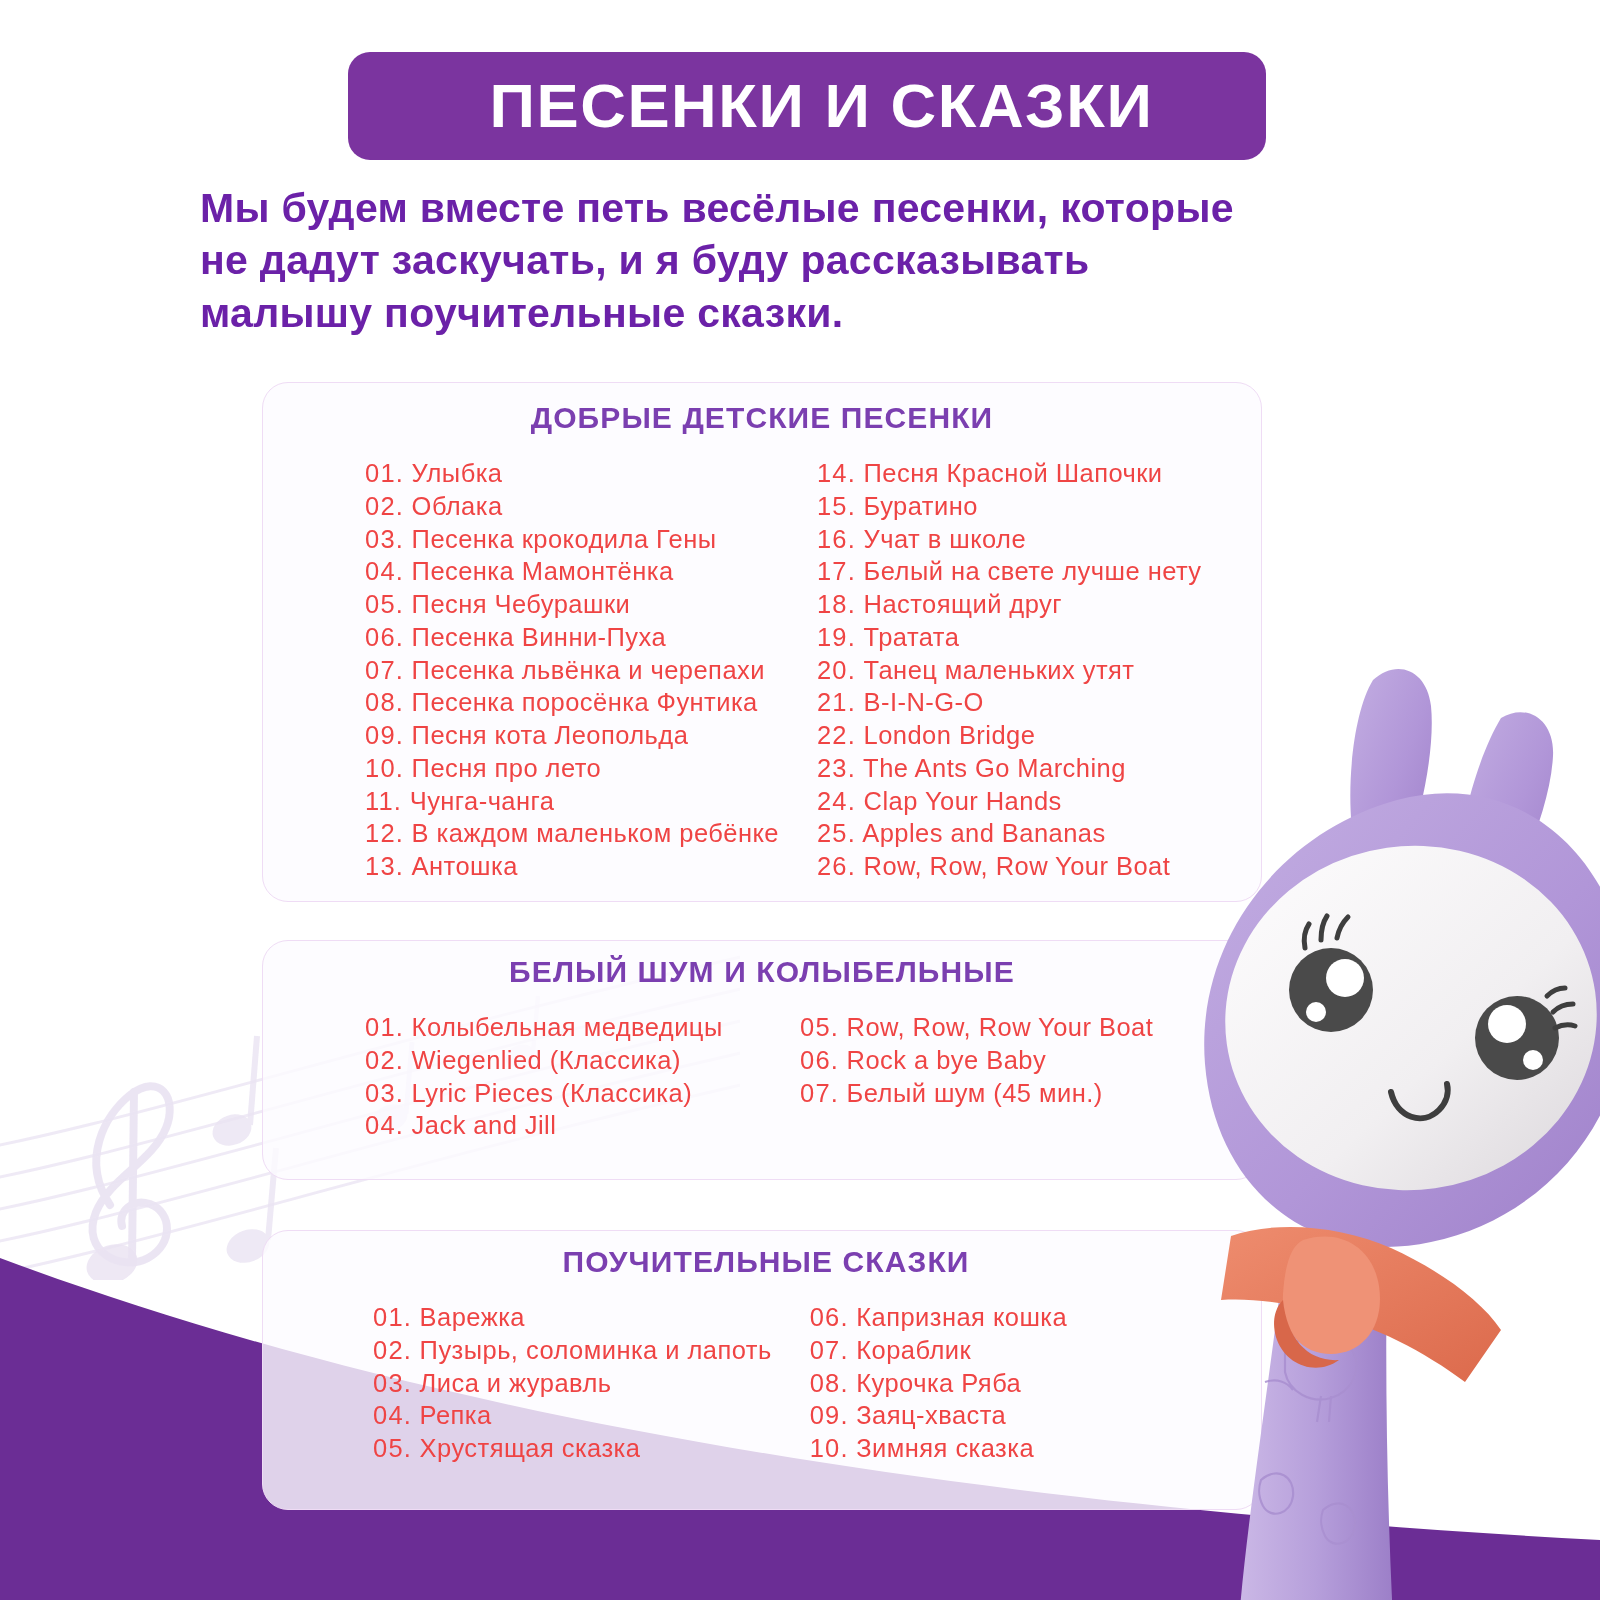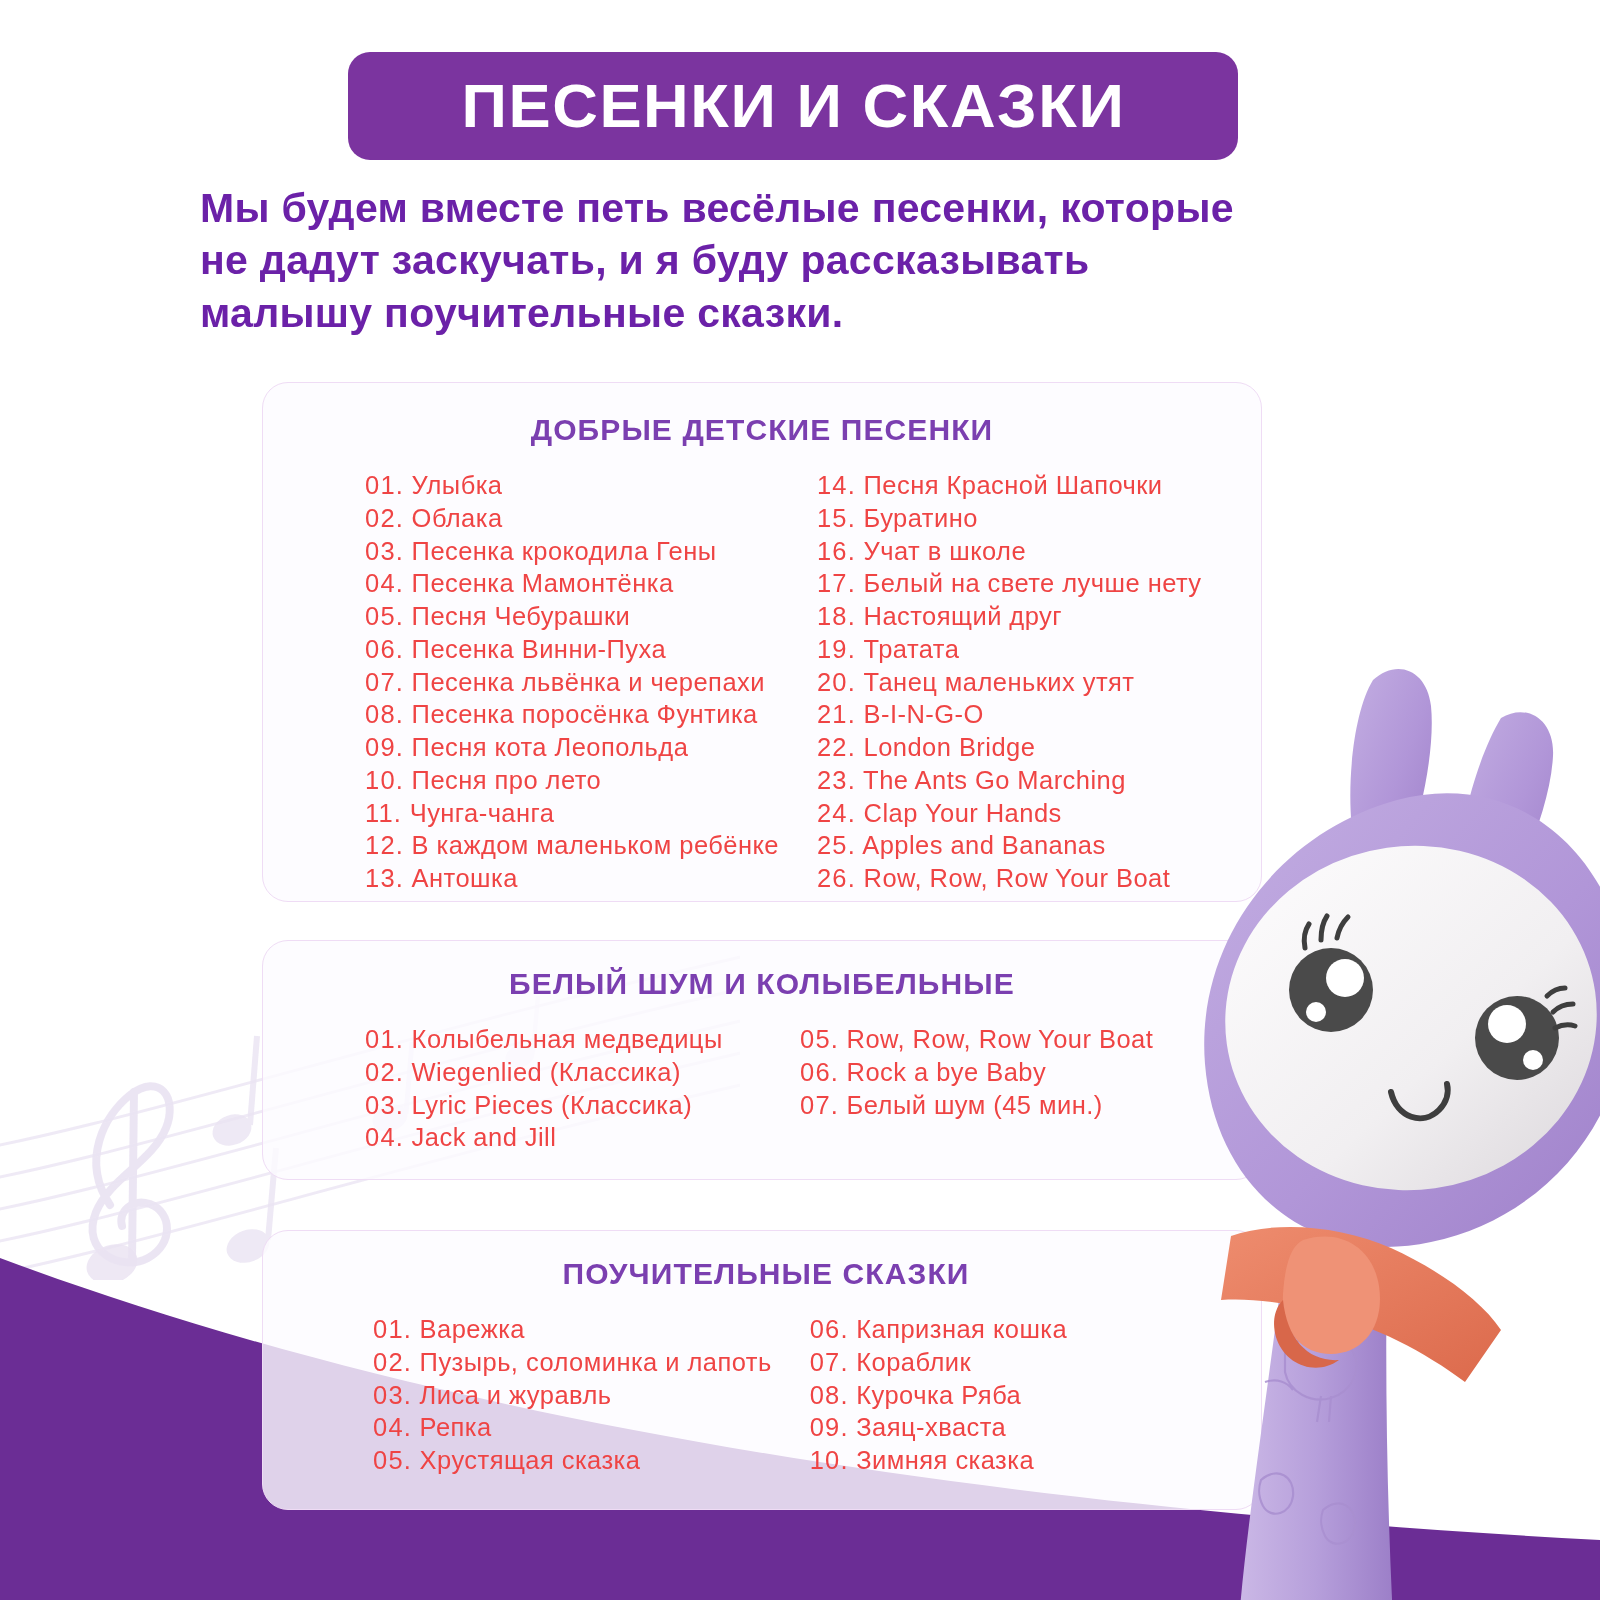--- a/index.html
+++ b/index.html
@@ -43,20 +43,21 @@
     position: absolute;
     left: 348px;
     top: 52px;
     width: 890px;
     height: 108px;
     background: #7B349F;
     border-radius: 22px;
     display: flex;
     align-items: center;
     justify-content: center;
+    padding-left: 28px;
   }
   .title-text {
     color: #ffffff;
     font-size: 62px;
     font-weight: 700;
     letter-spacing: 1.5px;
     line-height: 1;
     white-space: nowrap;
     transform: scaleX(1.02);
   }
@@ -86,26 +87,26 @@
   #card-songs   { left: 262px; top: 382px;  width: 1000px; height: 520px; }
   #card-white   { left: 262px; top: 940px;  width: 1000px; height: 240px; }
   #card-tales   { left: 262px; top: 1230px; width: 1000px; height: 280px; padding-left: 8px; }
 
   .card-title {
     text-align: center;
     color: #7B3FB0;
     font-size: 30px;
     font-weight: 700;
     letter-spacing: 1.1px;
-    margin-top: 32px;
+    margin-top: 20px;
     line-height: 1;
     white-space: nowrap;
   }
   #card-white .card-title,
-  #card-tales .card-title { margin-top: 28px; }
+  #card-tales .card-title { margin-top: 16px; }
 
   .cols {
     display: flex;
     margin-top: 24px;
     padding: 0 46px;
     box-sizing: border-box;
   }
   .col {
     flex: 1 1 50%;
     box-sizing: border-box;

